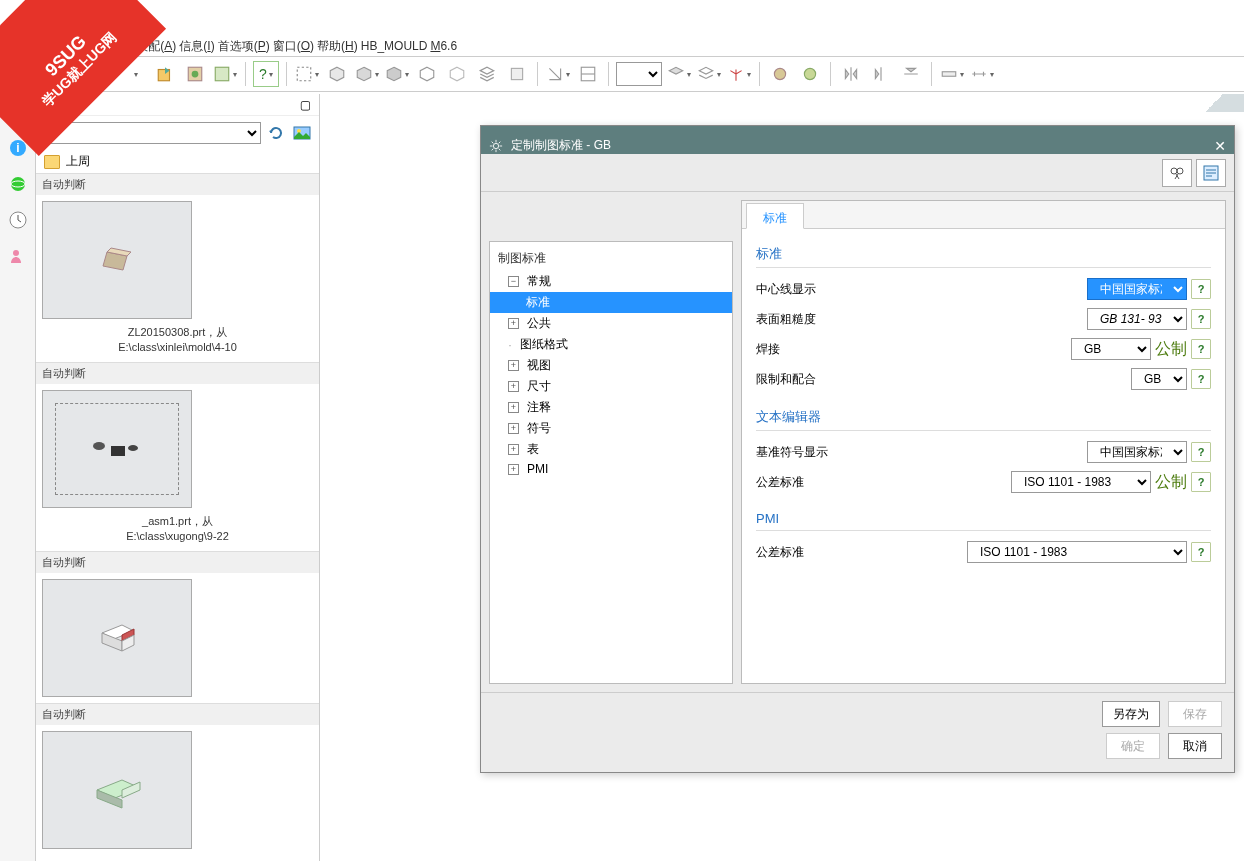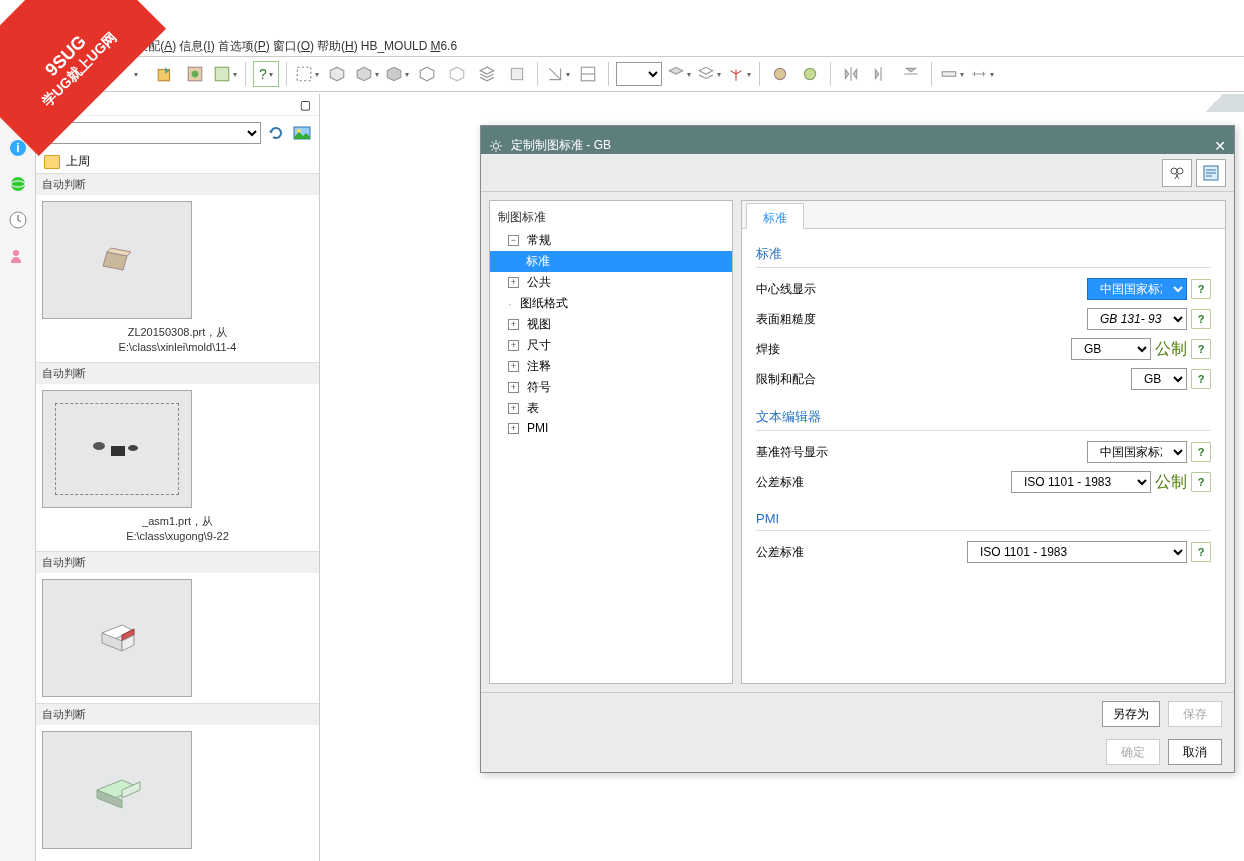--- a/index.html
+++ b/index.html
@@ -33,41 +33,41 @@
 .hp-caption { text-align: center; font-size: 11px; color: #333; padding: 0 8px 6px; line-height: 1.4; }
 .main-area { position: absolute; top: 94px; left: 320px; right: 0; bottom: 0; background: linear-gradient(to bottom, #ffffff 0, #ffffff 100%); }
 .main-corner { position: absolute; top: 0; right: 0; width: 60px; height: 18px; background: linear-gradient(135deg, transparent 50%, #d5dde0 50%); }
 .dialog { position: absolute; top: 125px; left: 480px; width: 755px; height: 648px; background: #fff; border: 1px solid #888; box-shadow: 2px 2px 8px rgba(0,0,0,0.2); display: flex; flex-direction: column; }
 .dlg-title { height: 28px; background: #5e7e7e; color: #fff; display: flex; align-items: flex-end; padding: 0 8px; justify-content: space-between; }
 .dlg-title-left { display: flex; align-items: center; gap: 8px; }
 .dlg-close { cursor: pointer; font-size: 14px; }
 .dlg-toolbar { height: 38px; background: #ebebeb; display: flex; align-items: center; justify-content: flex-end; padding: 0 8px; gap: 4px; border-bottom: 1px solid #ccc; }
 .dlg-tbtn { width: 30px; height: 28px; border: 1px solid #aaa; background: #fff; display: flex; align-items: center; justify-content: center; cursor: pointer; }
 .dlg-body { flex: 1; background: #ebebeb; display: flex; padding: 8px; gap: 8px; }
-.dlg-tree { width: 244px; background: #fff; border: 1px solid #bbb; padding: 4px 0; overflow: auto; }
+.dlg-tree { width: 244px; background: #fff; border: 1px solid #bbb; padding: 4px 0; overflow: auto; margin-top: 41px; }
 .tree-title { padding: 4px 8px; font-size: 12px; color: #333; }
 .tree-item { padding: 2px 4px 2px 18px; display: flex; align-items: center; gap: 4px; cursor: pointer; font-size: 12px; }
 .tree-item.lvl2 { padding-left: 36px; }
 .tree-item.sel { background: #2693ff; color: #fff; }
 .tree-toggle { width: 11px; height: 11px; border: 1px solid #888; display: inline-flex; align-items: center; justify-content: center; font-size: 9px; line-height: 1; color: #555; margin-right: 4px; }
 .tree-line { color: #aaa; margin-right: 4px; }
 .dlg-right { flex: 1; background: #fff; border: 1px solid #bbb; display: flex; flex-direction: column; }
 .dlg-tabs { height: 28px; display: flex; border-bottom: 1px solid #ccc; background: #f5f5f5; }
 .dlg-tab { padding: 6px 16px; background: #fff; border: 1px solid #ccc; border-bottom: 1px solid #fff; margin-bottom: -1px; margin-left: 4px; margin-top: 2px; color: #2693ff; font-size: 12px; cursor: pointer; }
 .dlg-content { flex: 1; padding: 10px 14px; overflow: auto; }
 .section-head { color: #2672c5; font-size: 13px; padding: 6px 0 4px; border-bottom: 1px solid #ddd; margin-bottom: 6px; }
 .form-row { display: flex; align-items: center; justify-content: space-between; padding: 4px 0; gap: 8px; font-size: 12px; }
 .form-row-left { flex: 1; }
 .form-row-right { display: flex; align-items: center; gap: 4px; }
 .form-select { height: 22px; border: 1px solid #999; padding: 0 8px; font-size: 12px; background: #fff; }
 .form-select.highlight { background: #2693ff; color: #fff; border-color: #1a6fc9; }
 .help-btn { width: 20px; height: 20px; border: 1px solid #bc9; background: #fff; display: flex; align-items: center; justify-content: center; color: #2a7a2a; font-weight: bold; cursor: pointer; font-size: 11px; border-radius:1px; }
 .help-btn::after { content: "?"; }
 .unit-label { font-size: 16px; color: #4d7c0f; }
-.dlg-footer { height: 80px; background: #ebebeb; display: flex; flex-direction: column; align-items: flex-end; padding: 8px 12px; gap: 12px; border-top: 1px solid #ccc; }
+.dlg-footer { height: 80px; background: #ebebeb; display: flex; flex-direction: column; align-items: flex-end; padding: 8px 12px; gap: 6px; border-top: 1px solid #ccc; }
 .dlg-footer-row { display: flex; gap: 8px; }
 .dlg-btn { min-width: 54px; height: 26px; border: 1px solid #999; background: #fff; cursor: pointer; font-size: 12px; padding: 0 10px; }
 .dlg-btn:disabled { color: #aaa; border-color: #ccc; cursor: not-allowed; }
 .gear-icon { width: 14px; height: 14px; }
 </style>
 </head>
 <body>
 
 <div class="watermark">
   <span class="wm1">9SUG</span>
@@ -280,21 +280,21 @@
   <div class="hp-item">
     <div class="hp-item-head">自动判断</div>
     <div class="hp-thumb">
         <svg width="40" height="40" viewBox="0 0 40 40">
           <path d="M10 12l20 4-4 14-20-4z" fill="#c8b99a" stroke="#a88"></path>
           <path d="M10 12l4-4 20 4-4 4z" fill="#e8d9ba" stroke="#a88"></path>
         </svg>
       </div>
     <div class="hp-caption">
       <div>ZL20150308.prt，从</div>
-      <div>E:\class\xinlei\mold\11-4</div>
+      <div>E:\class\xinlei\mold\4-10</div>
     </div>
   </div>
 
   <div class="hp-item">
     <div class="hp-item-head">自动判断</div>
     <div class="hp-thumb">
       <div style="position:absolute;inset:12px;border:1px dashed #888;"></div>
       <svg width="60" height="30" viewBox="0 0 60 30">
           <ellipse cx="12" cy="12" rx="6" ry="4" fill="#555"></ellipse>
           <rect x="24" y="12" width="14" height="10" fill="#333"></rect>

